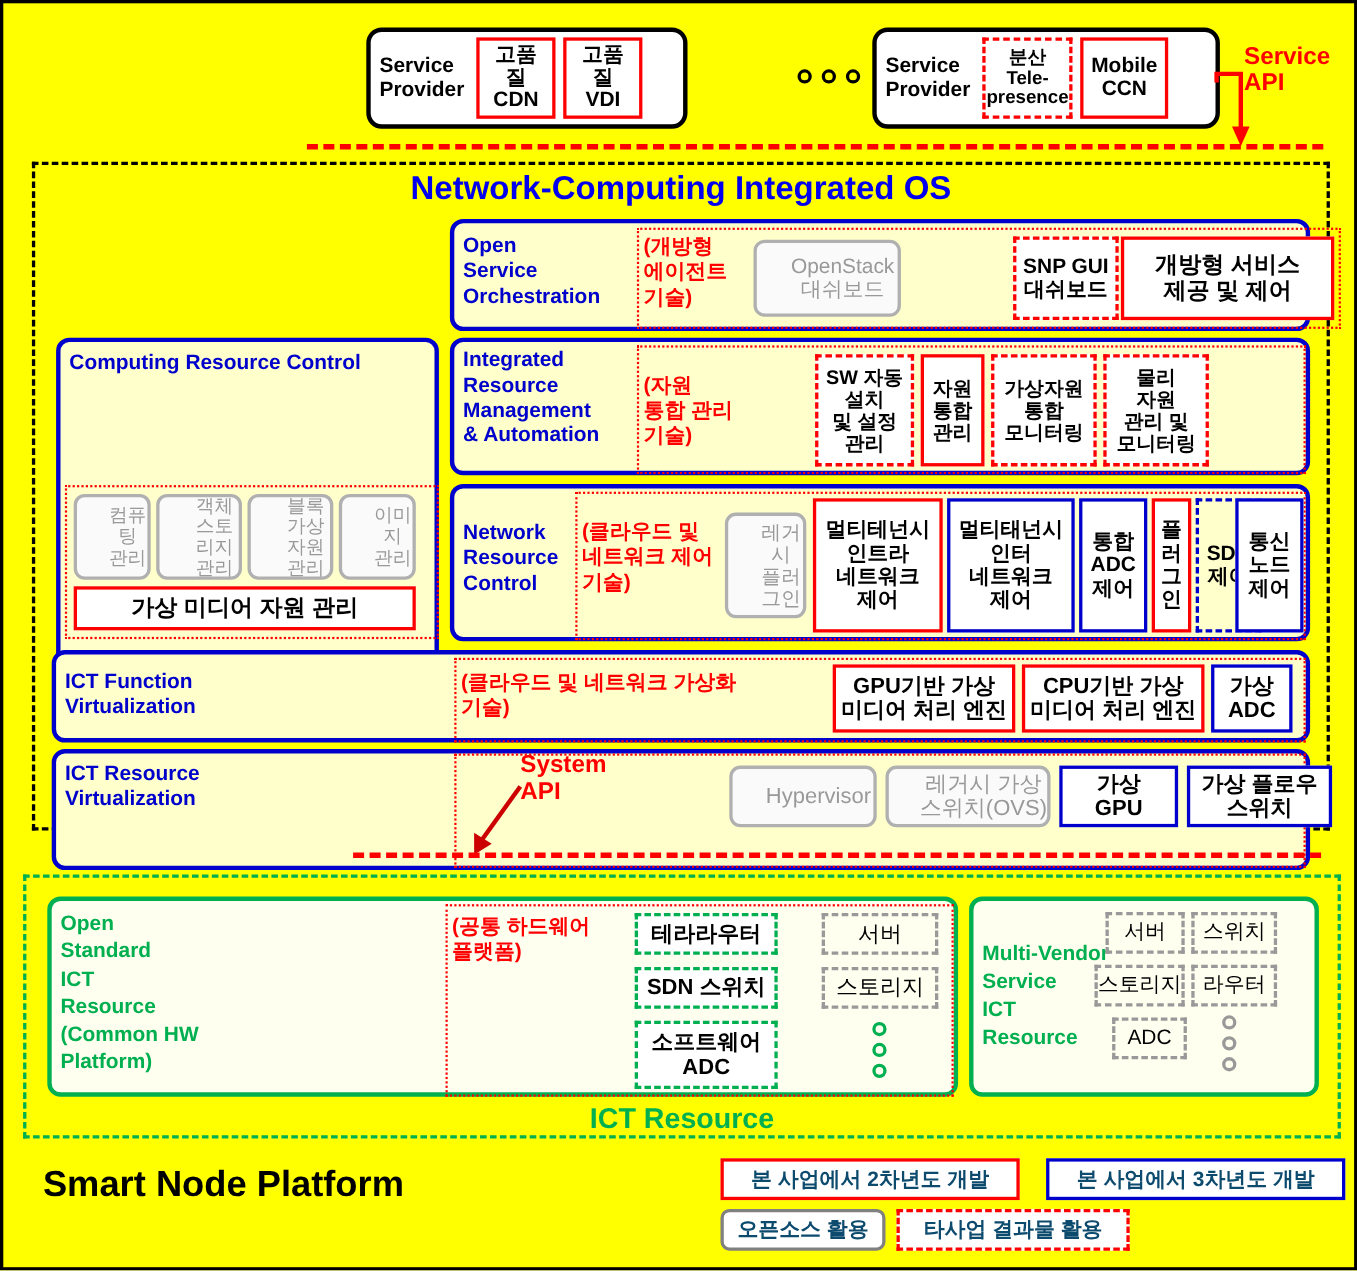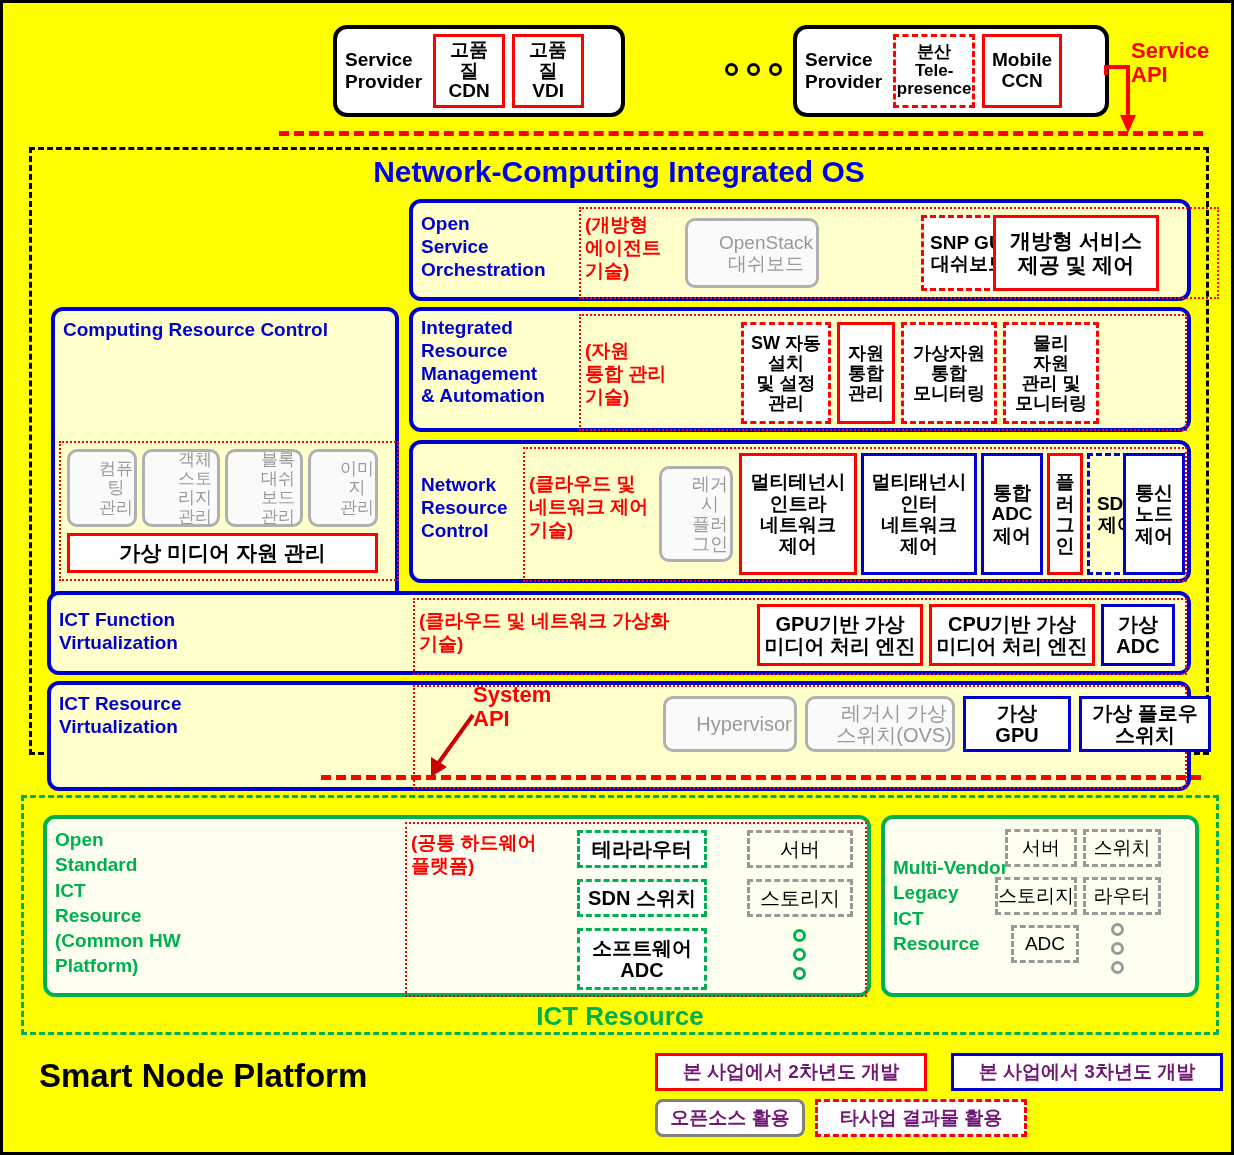--- a/index.html
+++ b/index.html
@@ -121,21 +121,21 @@
   }
   .ict-caption {
     color:#00b050; font-weight:bold; font-size:26px; text-align:center;
   }
 
   
   .foot-title { color:#000; font-weight:bold; font-size:33px; }
   .foot-sub   { color:#ff0000; font-weight:bold; font-size:27px; }
   .legend-item {
     display:flex;align-items:center;justify-content:center;
-    background:#ffffff; font-weight:bold; font-size:19px; color:#701a75;
+    background:#ffffff; font-weight:bold; font-size:19px; color:#0c4a6e;
     padding:3px 10px;
   }
   .legend-gray { border:3px solid #808080; border-radius:8px; }
 </style>
 </head>
 <body>
 
 <div id="page">
 
   <div class="abs sp-box" style="left:330px; top:22px; width:292px; height:92px;">
@@ -180,34 +180,34 @@
 Service
 Orchestration</div>
     <div class="abs reddotted" style="left:166px; top:4px; width:640px; height:92px;"></div>
     <div class="abs tech-note" style="left:172px; top:10px;">(개방형
 에이전트
 기술)</div>
     <div class="abs cell gray" style="left:272px; top:15px; width:134px; height:70px; font-size:19px;">OpenStack
 대쉬보드</div>
     <div class="abs cell bd-reddash" style="left:508px; top:12px; width:96px; height:76px; font-size:19px;">SNP GUI
 대쉬보드</div>
-    <div class="abs cell bd-red" style="left:580px; top:12px; width:166px; height:76px; font-size:21px;">개방형 서비스
+    <div class="abs cell bd-red" style="left:606px; top:12px; width:194px; height:76px; font-size:21px;">개방형 서비스
 제공 및 제어</div>
   </div>
 
   <div class="layer" style="left:48px; top:304px; width:348px; height:344px;">
     <div class="abs layer-title" style="left:8px; top:8px;">Computing Resource Control</div>
     <div class="abs reddotted" style="left:4px; top:130px; width:340px; height:140px;"></div>
     <div class="abs cell gray" style="left:12px; top:138px; width:70px; height:78px; font-size:17px;">컴퓨팅
 관리</div>
     <div class="abs cell gray" style="left:87px; top:138px; width:78px; height:78px; font-size:17px;">객체
 스토리지
 관리</div>
     <div class="abs cell gray" style="left:170px; top:138px; width:78px; height:78px; font-size:17px;">블록
-대쉬보드
+가상자원
 관리</div>
     <div class="abs cell gray" style="left:253px; top:138px; width:70px; height:78px; font-size:17px;">이미지
 관리</div>
     <div class="abs cell bd-red" style="left:12px; top:222px; width:311px; height:40px; font-size:21px;">가상 미디어 자원 관리</div>
   </div>
 
   <div class="layer" style="left:406px; top:304px; width:782px; height:125px;">
     <div class="abs layer-title" style="left:8px; top:6px;">Integrated
 Resource
 Management
@@ -320,21 +320,21 @@
     <div class="abs cell bd-graydash" style="left:700px; top:60px; width:106px; height:38px; font-size:20px; background:transparent; font-weight:normal;">스토리지</div>
     <div class="abs vdots" style="left:746px; top:110px;">
       <div class="vdot green"></div>
       <div class="vdot green"></div>
       <div class="vdot green"></div>
     </div>
   </div>
 
   <div class="greenpanel" style="left:878px; top:812px; width:318px; height:182px;">
     <div class="abs green-title" style="left:8px; top:36px;">Multi-Vendor
-Legacy
+Service
 ICT
 Resource</div>
     <div class="abs cell bd-graydash" style="left:120px; top:10px; width:72px; height:38px; font-size:19px; background:transparent; font-weight:normal;">서버</div>
     <div class="abs cell bd-graydash" style="left:198px; top:10px; width:78px; height:38px; font-size:19px; background:transparent; font-weight:normal;">스위치</div>
     <div class="abs cell bd-graydash" style="left:110px; top:58px; width:82px; height:38px; font-size:19px; background:transparent; font-weight:normal;">스토리지</div>
     <div class="abs cell bd-graydash" style="left:198px; top:58px; width:78px; height:38px; font-size:19px; background:transparent; font-weight:normal;">라우터</div>
     <div class="abs cell bd-graydash" style="left:126px; top:106px; width:68px; height:38px; font-size:19px; background:transparent; font-weight:normal;">ADC</div>
     <div class="abs vdots" style="left:226px; top:104px;">
       <div class="vdot gray"></div>
       <div class="vdot gray"></div>

